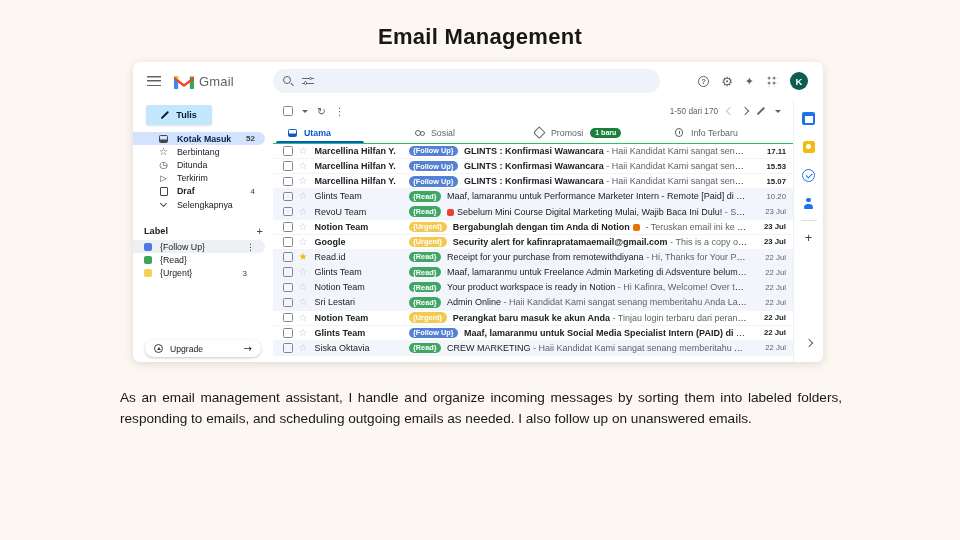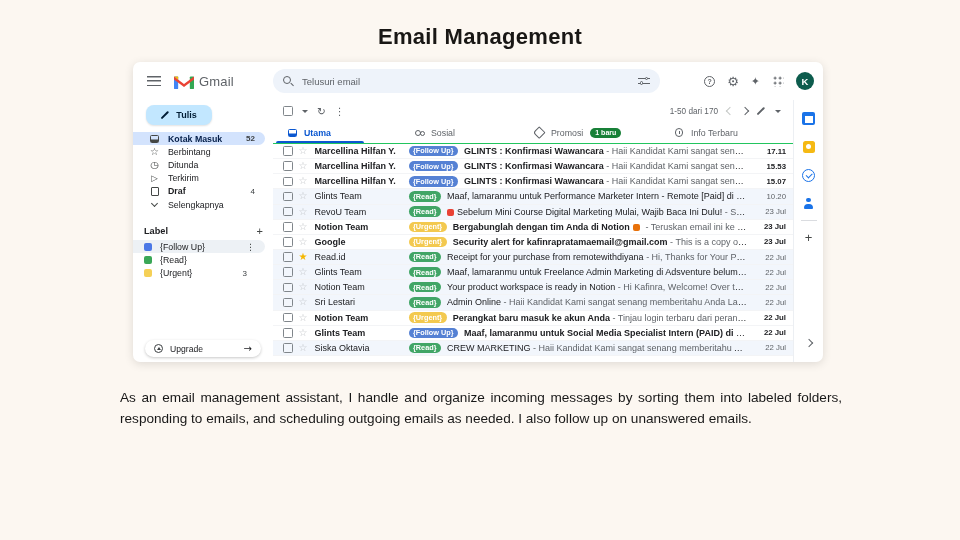--- a/index.html
+++ b/index.html
@@ -11,21 +11,21 @@
   .title{position:absolute;top:24px;left:0;right:0;margin:0;text-align:center;
          font-size:22px;font-weight:600;color:#191715;letter-spacing:.3px;}
   .desc{position:absolute;left:120px;top:387px;width:722px;margin:0;
         font-size:13.6px;line-height:21px;color:#181818;text-align:justify;}
 
   
   .gmail{position:absolute;left:133px;top:62px;width:690px;height:300px;background:#fff;
          border-radius:7px;box-shadow:0 2px 10px rgba(0,0,0,.12);overflow:hidden;font-size:9px;}
 
   
-  .gm-header{position:relative;height:38px;display:flex;align-items:center;padding:0 9px 0 14px;}
+  .gm-header{position:relative;height:38px;display:flex;align-items:center;padding:0 15px 0 14px;}
   .i-hamburger{width:14px;height:10px;flex:none;
     background-image:linear-gradient(#5f6368,#5f6368),linear-gradient(#5f6368,#5f6368),linear-gradient(#5f6368,#5f6368);
     background-size:14px 1.5px;background-position:0 0,0 4.2px,0 8.5px;background-repeat:no-repeat;}
   .logo{display:flex;align-items:center;gap:5px;margin-left:13px;}
   .logo-text{font-size:13px;color:#5f6368;letter-spacing:.2px;}
   .search{position:absolute;left:140px;top:7px;width:387px;height:24px;background:#eef3fa;
           border-radius:12px;display:flex;align-items:center;padding:0 10px;gap:8px;box-sizing:border-box;}
   .i-search{position:relative;width:11px;height:11px;flex:none;}
   .i-search::before{content:"";position:absolute;left:0;top:0;width:6px;height:6px;border:1.4px solid #5f6368;border-radius:50%;}
   .i-search::after{content:"";position:absolute;left:7px;top:8px;width:4px;height:1.4px;background:#5f6368;transform:rotate(45deg);}
@@ -45,28 +45,28 @@
     background-image:radial-gradient(circle,#5f6368 1.1px,transparent 1.3px);
     background-size:5px 5px;background-position:.6px .6px;}
   .avatar{width:18px;height:18px;border-radius:50%;background:#0d5c4d;color:#fff;font-size:9.5px;
           font-weight:700;display:flex;align-items:center;justify-content:center;}
 
   
   .gm-body{display:flex;height:262px;}
 
   
   .sidebar{position:relative;width:140px;flex:none;padding-top:5px;box-sizing:border-box;}
-  .compose{margin-left:13px;width:66px;height:20px;background:#c2e7ff;border-radius:8px;
+  .compose{margin-left:13px;width:66px;height:20px;background:#c2e7ff;border-radius:2px;
            display:flex;align-items:center;justify-content:center;gap:6px;color:#001d35;
            font-size:9px;font-weight:700;box-shadow:0 1px 2px rgba(0,0,0,.12);}
   .i-pencil{position:relative;width:9px;height:9px;}
   .i-pencil::before{content:"";position:absolute;left:-1px;top:3.5px;width:10px;height:2.4px;
                     background:currentColor;border-radius:1px;transform:rotate(-45deg);}
   .nav{margin-top:7px;}
-  .nav-item{height:13.2px;display:flex;align-items:center;gap:8px;padding:0 10px 0 16px;
+  .nav-item{height:13.2px;display:flex;align-items:center;gap:8px;padding:0 10px 0 25px;
             font-size:8.8px;color:#202124;border-radius:0 7px 7px 0;margin-right:8px;}
   .nav-item[data-selected="true"]{background:#d3e3fd;font-weight:700;color:#041e49;}
   .nav-item[data-bold="true"] .nav-label{font-weight:700;}
   .nav-label{flex:1;white-space:nowrap;overflow:hidden;}
   .nav-count{font-size:8px;color:#3c4043;}
   .nav-item[data-selected="true"] .nav-count{font-weight:700;}
   .nav-ic{width:11px;display:flex;justify-content:center;align-items:center;color:#444746;flex:none;}
   [data-icon="inbox"] .nav-ic::before{content:"";width:7px;height:6px;border:1.2px solid currentColor;
       border-radius:1.5px;box-shadow:inset 0 -2.4px 0 currentColor;}
   [data-icon="star"] .nav-ic::before{content:"☆";font-family:"DejaVu Sans",sans-serif;font-size:10px;line-height:1;}
@@ -186,21 +186,20 @@
         <svg width="20" height="15" viewBox="0 0 24 18">
           <rect x="0" y="3" width="5" height="15" rx="1" fill="#4285f4"></rect>
           <rect x="19" y="3" width="5" height="15" rx="1" fill="#34a853"></rect>
           <path d="M0 3 L12 12 L24 3 L24 6.5 L12 15.5 L0 6.5 Z" fill="#ea4335"></path>
           <path d="M0 3 L5 6.8 L5 3 Z" fill="#fbbc04"></path>
         </svg>
         <span class="logo-text">Gmail</span>
       </span>
       <div class="search">
         <span class="i-search"></span>
-        <span class="search-text">Telusuri email</span>
         <span class="i-tune"></span>
       </div>
       <div class="hdr-icons">
         <span class="i-help"></span>
         <span class="i-gear glyph"></span>
         <span class="i-gemini glyph"></span>
         <span class="i-grid"></span>
         <span class="avatar">K</span>
       </div>
     </div>

